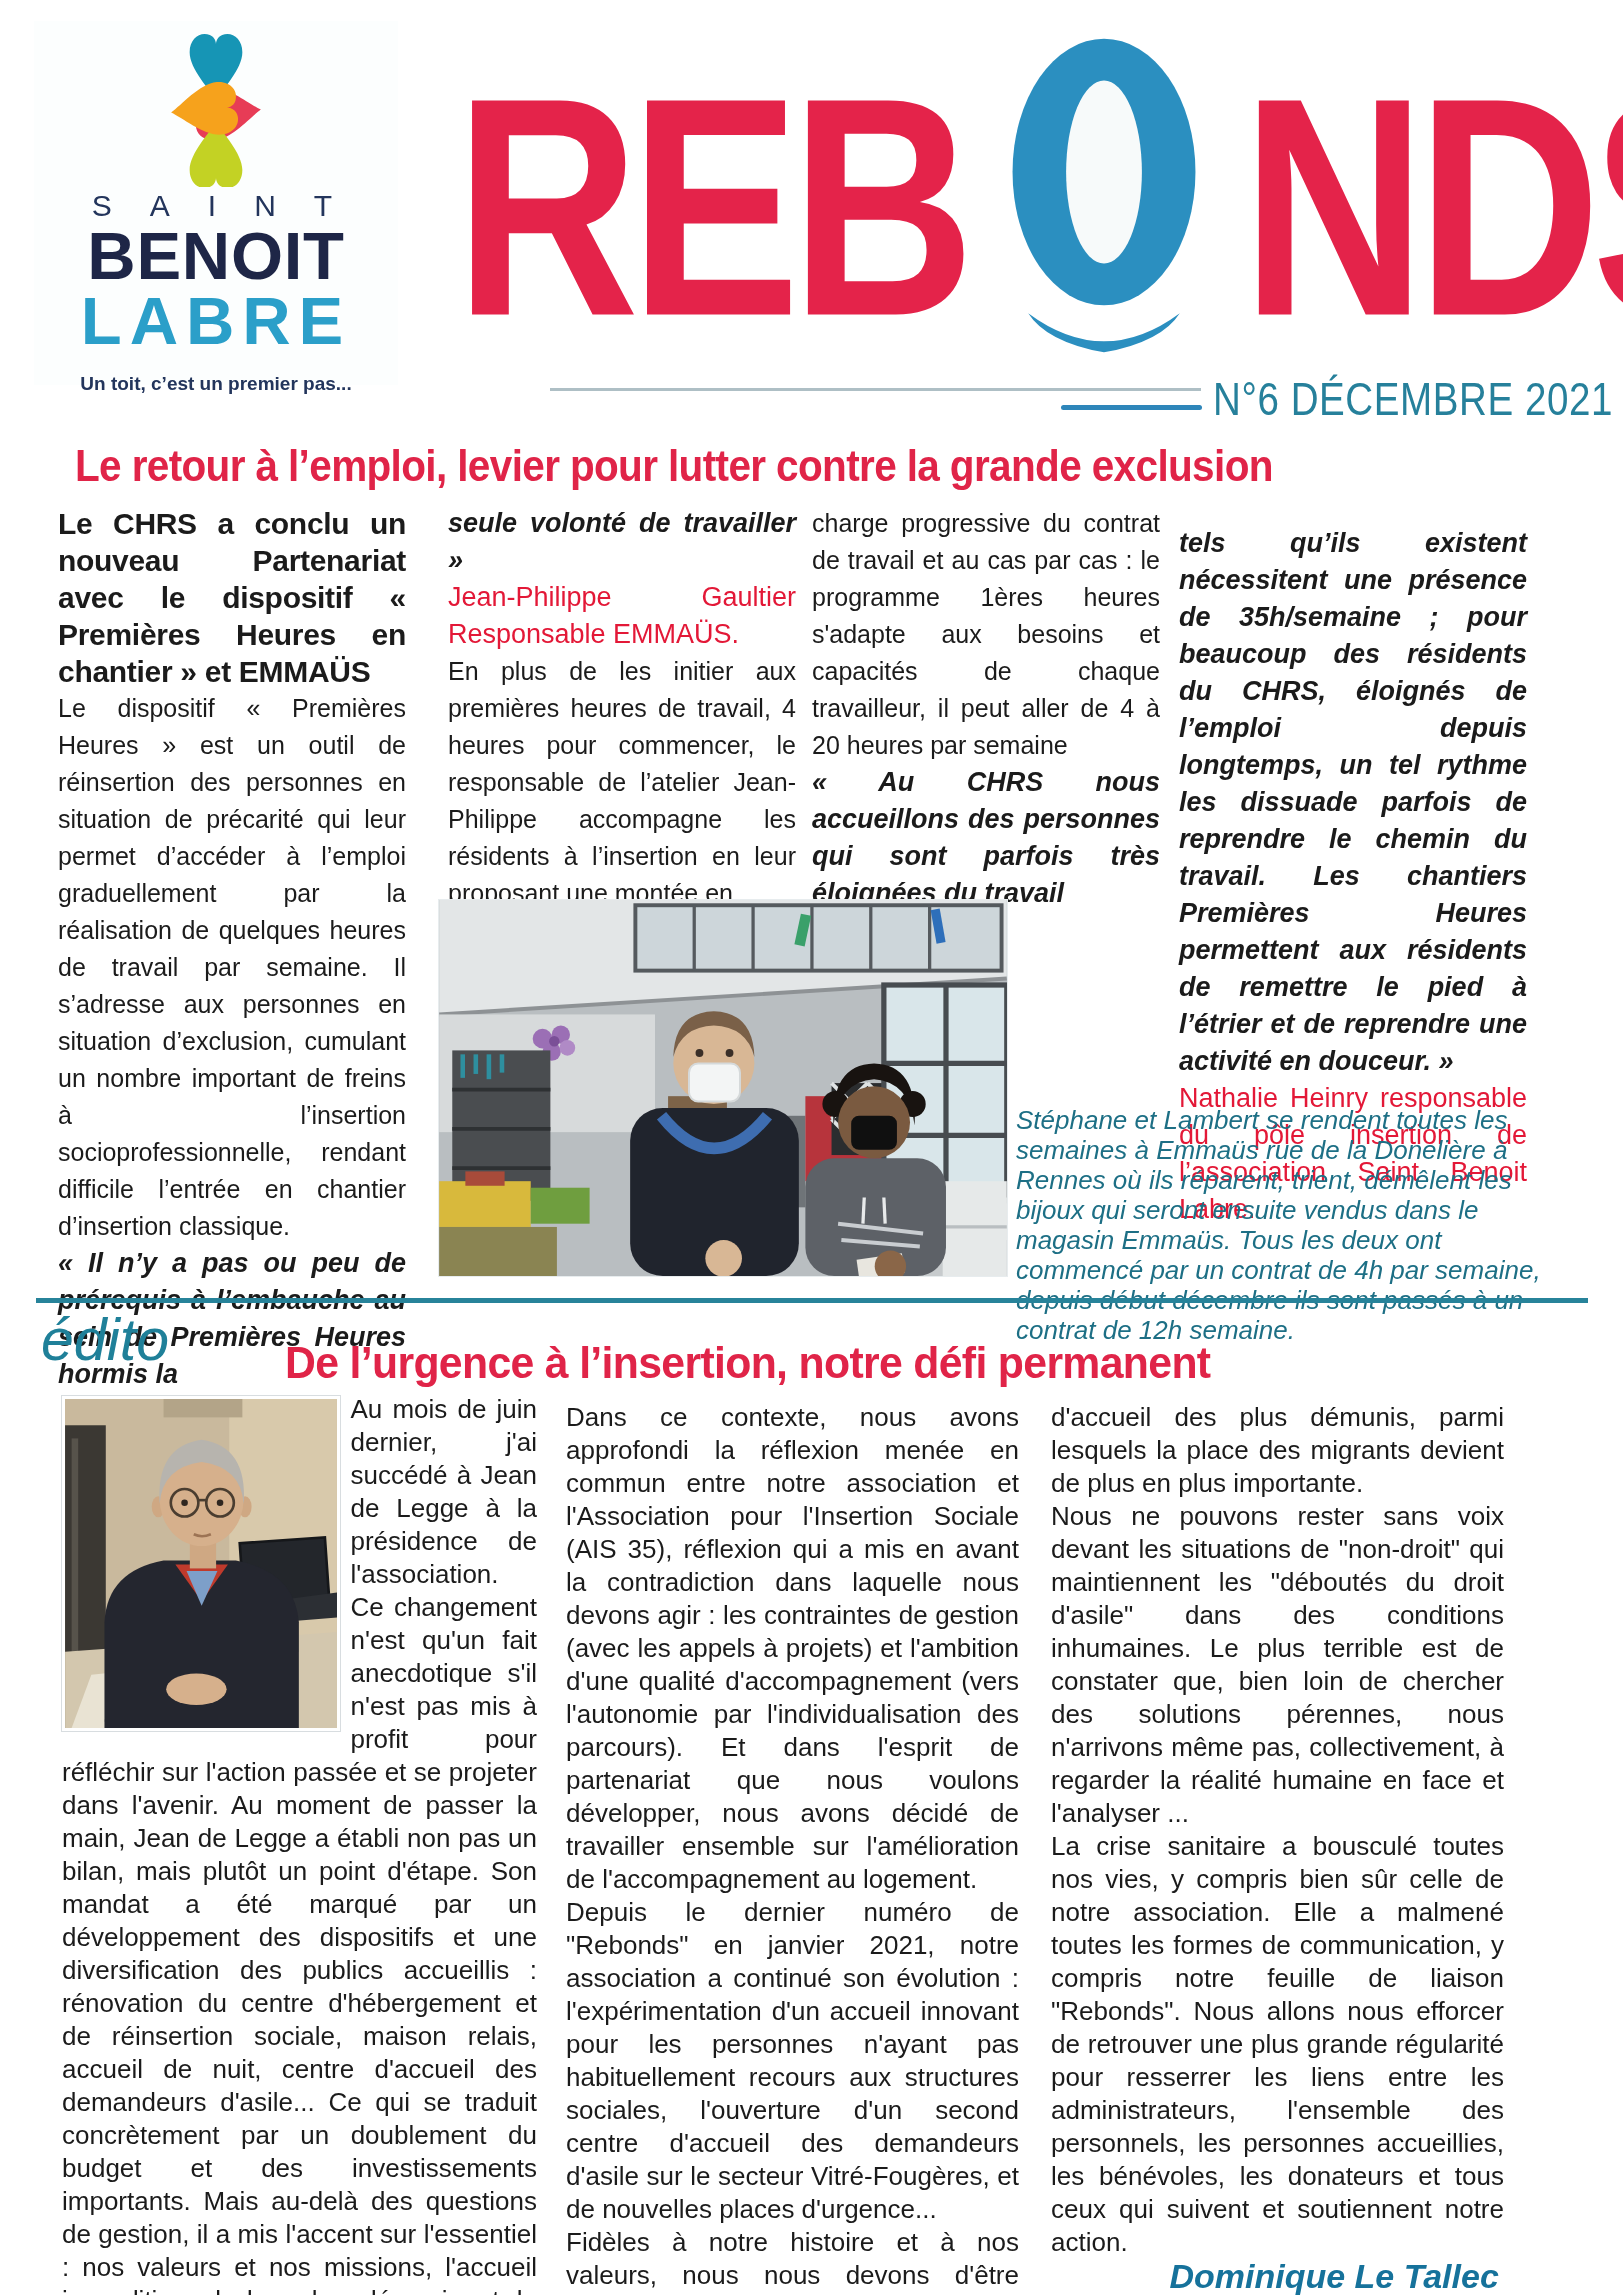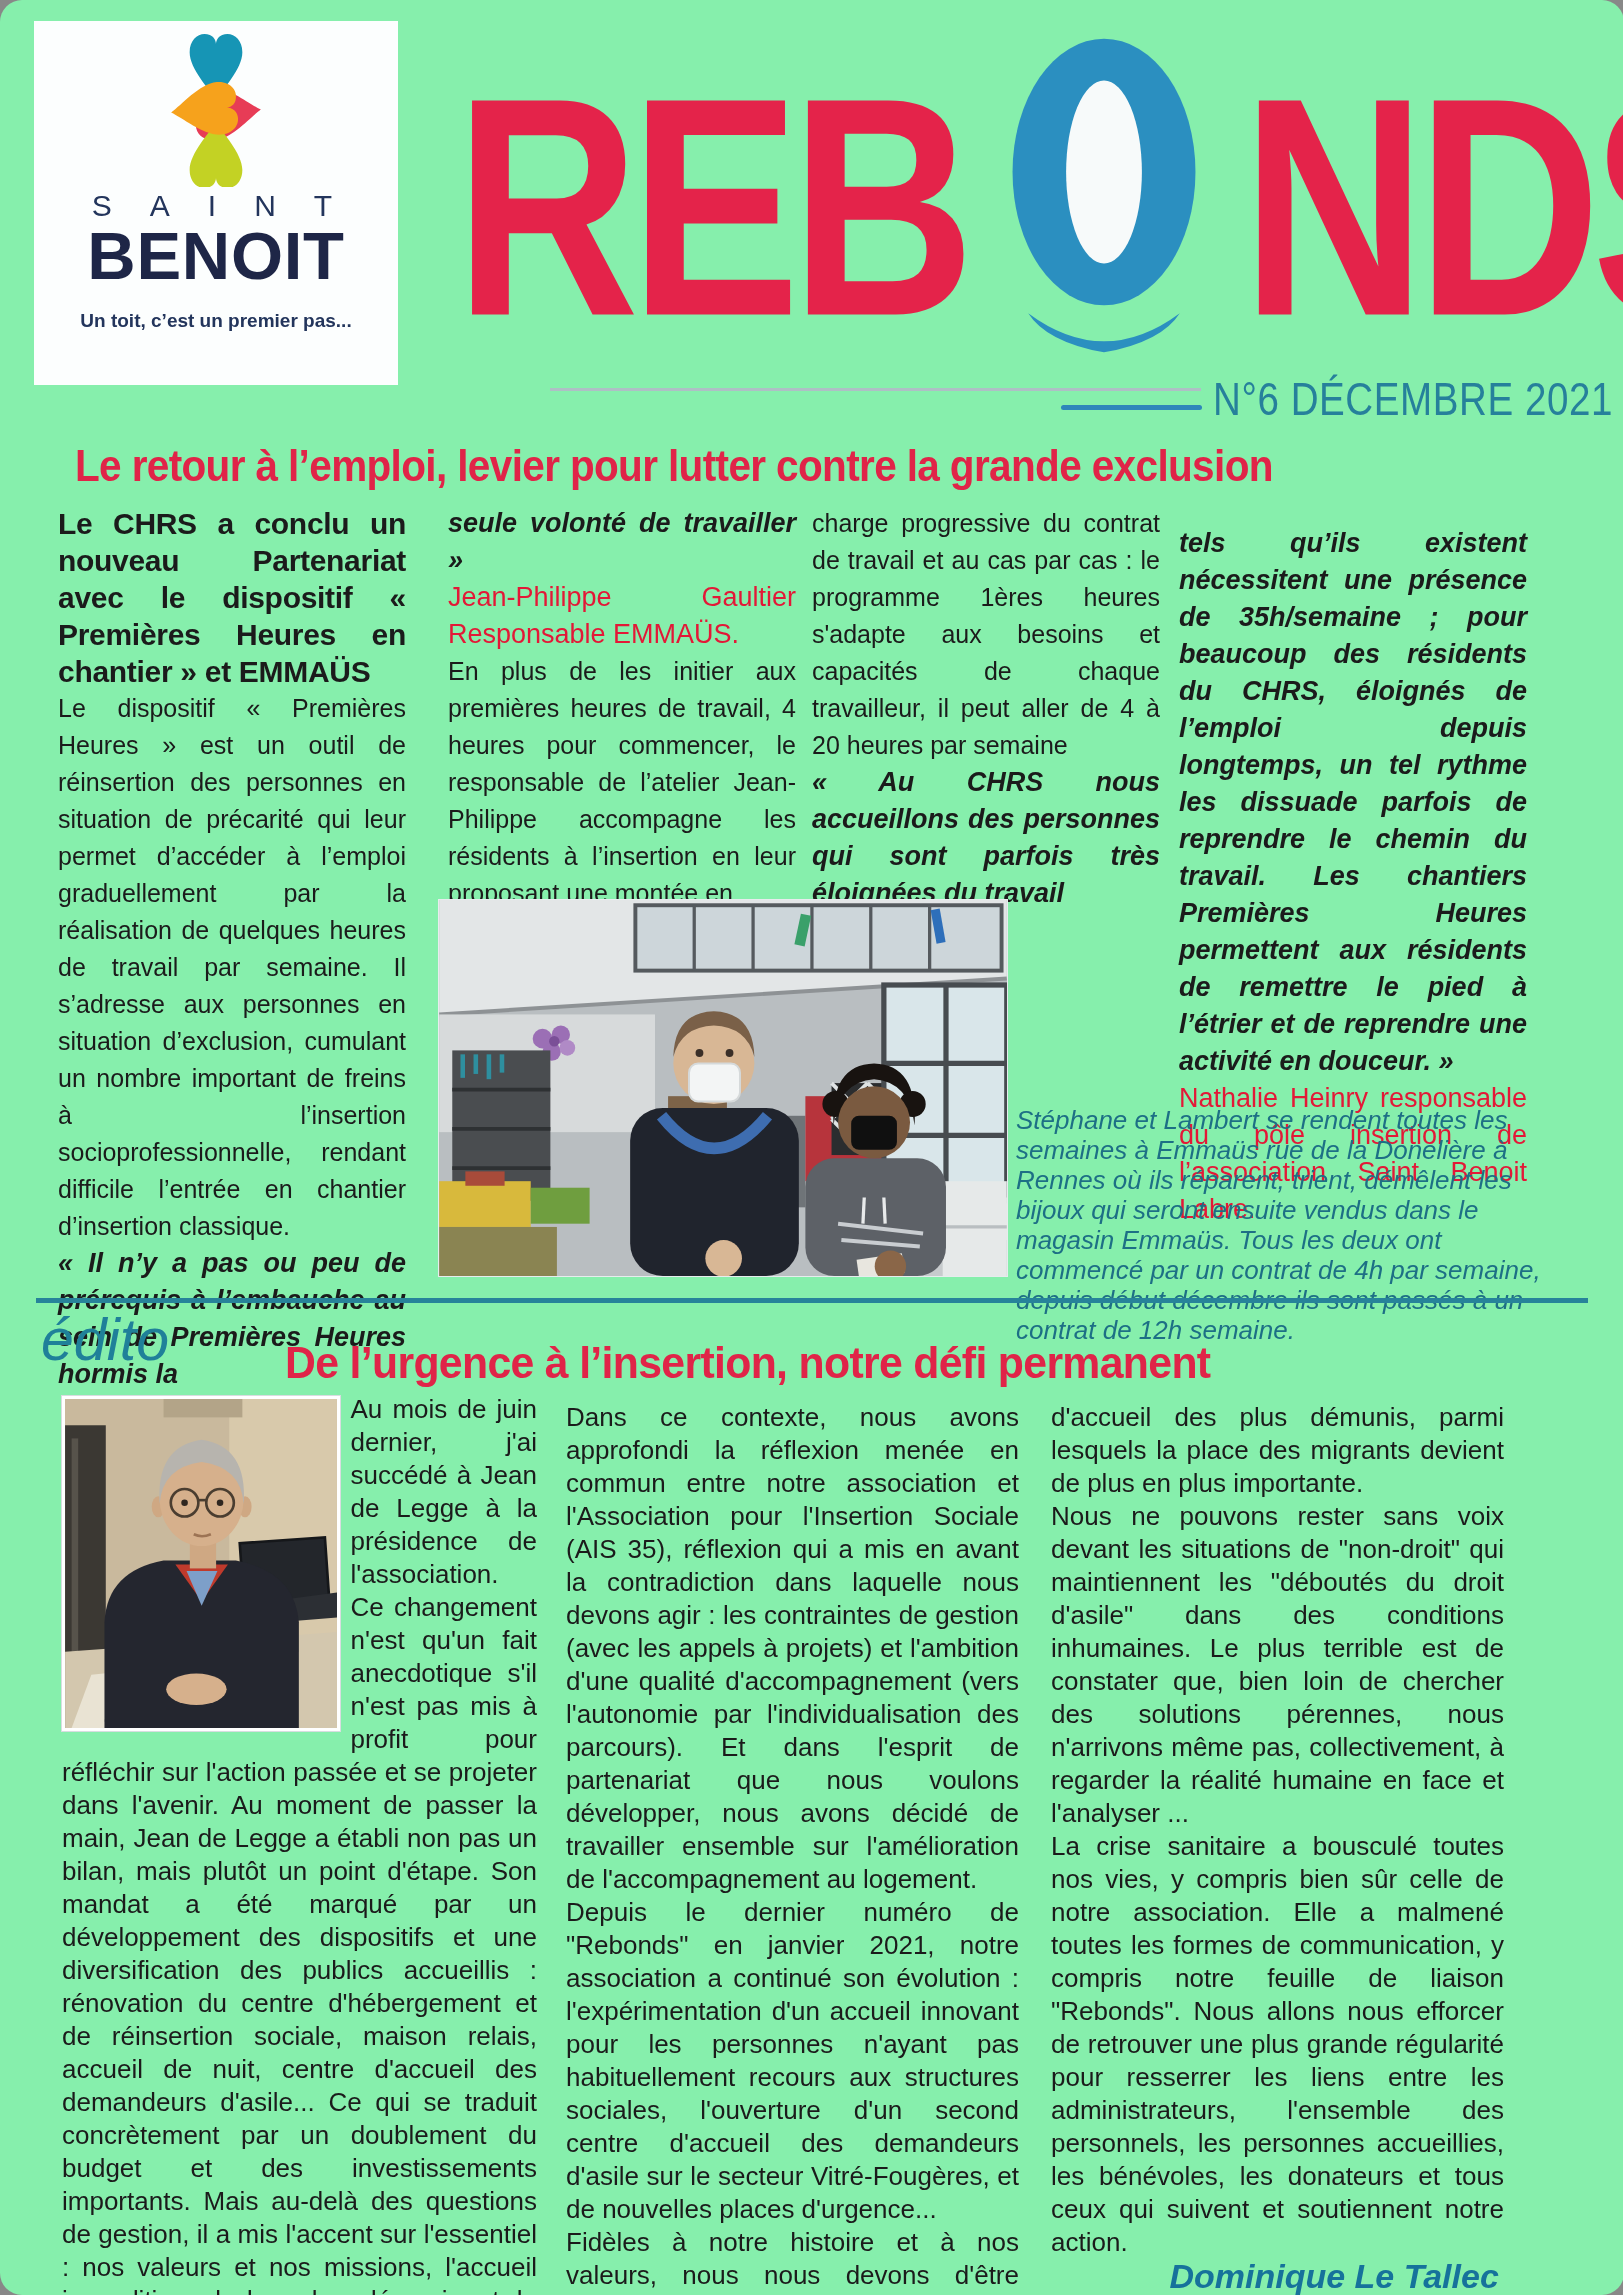--- a/index.html
+++ b/index.html
@@ -1,21 +1,20 @@
 <!DOCTYPE html>
 <html lang="fr" style="font-size:10.5px"><head>
 <meta charset="utf-8">
 <style>
   * { margin:0; padding:0; box-sizing:border-box; }
   body { background:#888; font-family:"Liberation Sans", sans-serif; }
   .page {
     position:relative; width:1624px; height:2295px;
-    background:#86efac; overflow:hidden; color:#1b1b1b;
+    background:#ffffff; overflow:hidden; color:#1b1b1b;
     font-family:"Liberation Sans", sans-serif;
-    border-radius:22px;
   }
   
   .logo-card {
     position:absolute; left:34px; top:21px; width:364px; height:364px;
     background:#fcfefe; text-align:center;
   }
   .logo-mark { width:164px; height:155px; margin-top:10.5px; }
   .logo-saint {
     font-size:30px; font-weight:400; color:#23355c;
     letter-spacing:38px; margin-left:30px; white-space:nowrap; line-height:1.1;
@@ -96,20 +95,21 @@
       </g>
       <g transform="translate(100,138) rotate(180)">
         <path d="M 0 22 C -8 8 -34 -18 -34 -40 C -34 -58 -20 -67 -8 -62 C -3 -60 0 -55 0 -50 C 0 -55 3 -60 8 -62 C 20 -67 34 -58 34 -40 C 34 -18 8 8 0 22 Z" fill="#c3d224"></path>
       </g>
       <g transform="translate(64,102) rotate(85)">
         <path d="M 0 22 C -8 8 -34 -18 -34 -40 C -34 -58 -20 -67 -8 -62 C -3 -60 0 -55 0 -50 C 0 -55 3 -60 8 -62 C 20 -67 34 -58 34 -40 C 34 -18 8 8 0 22 Z" fill="#f6a21c"></path>
       </g>
     </svg>
     <div class="logo-saint">SAINT</div>
     <div class="logo-benoit">BENOIT</div>
+    <div class="logo-labre">LABRE</div>
     <div class="logo-tagline">Un toit, c’est un premier pas...</div>
   </div>
 
   <div class="masthead">
     <span class="m-letters">REB</span>
     <svg class="m-o" viewBox="0 0 300 520">
       <ellipse cx="150" cy="208" rx="140" ry="204" fill="#2b8fc0"></ellipse>
       <ellipse cx="150" cy="208" rx="58" ry="140" fill="#f7fafa"></ellipse>
       <path d="M 34 424 Q 150 510 266 424 Q 238 468 150 484 Q 62 468 34 424 Z" fill="#2b8fc0"></path>
     </svg>

